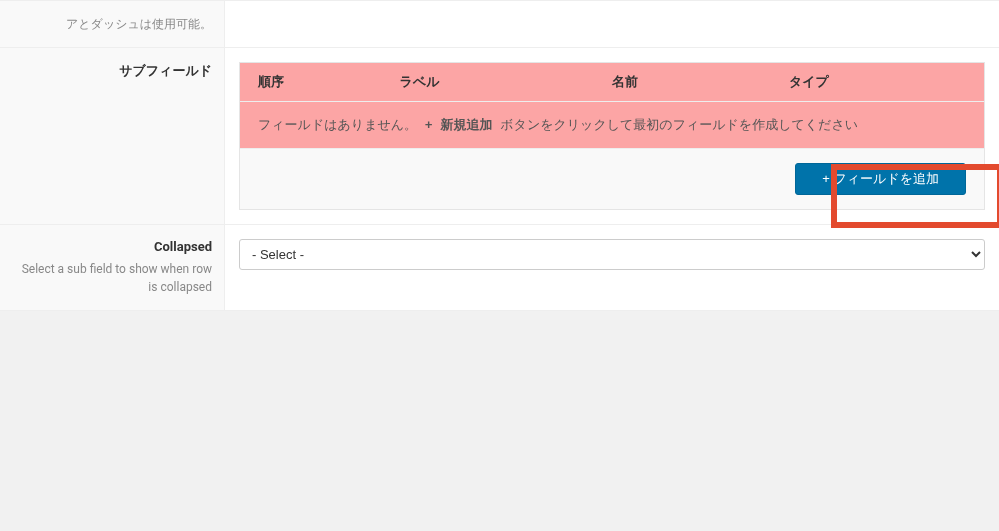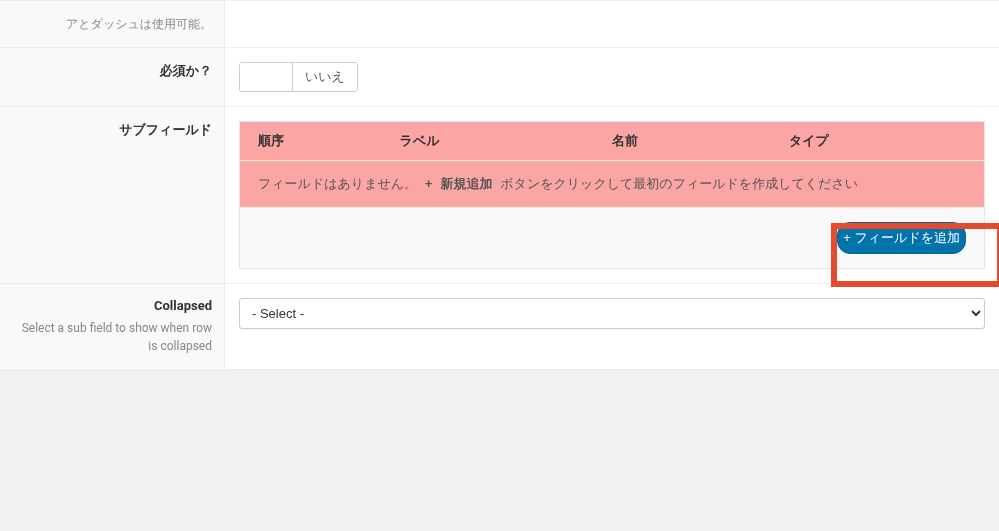--- a/index.html
+++ b/index.html
@@ -118,22 +118,22 @@
     background: #f9f9f9;
     border-top: 1px solid #eee;
     padding: 14px 18px;
     text-align: right;
   }
   .add-field-btn {
     background: #0073aa;
     border: 1px solid #006799;
     color: #fff;
     font-size: 13px;
-    padding: 6px 5px;
-    border-radius: 13px;
+    padding: 6px 26px;
+    border-radius: 3px;
     cursor: pointer;
   }
   .callout-box {
     position: absolute;
     border: 6px solid #e34a2e;
     pointer-events: none;
     box-sizing: border-box;
   }
 </style>
 </head>
@@ -144,31 +144,20 @@
 
     <tr>
       <td class="label-cell">
         <div class="label-desc">アとダッシュは使用可能。</div>
       </td>
       <td class="field-cell"></td>
     </tr>
 
 
 
-    <tr>
-      <td class="label-cell">
-        <div class="label-title">必須か？</div>
-      </td>
-      <td class="field-cell">
-        <span class="toggle-wrap">
-          <input class="toggle-input" value="" style="">
-          <button class="toggle-btn">いいえ</button>
-        </span>
-      </td>
-    </tr>
 
     <tr>
       <td class="label-cell">
         <div class="label-title">サブフィールド</div>
       </td>
       <td class="field-cell" style="position:relative;">
         <div class="sub-fields-box">
 
           <div class="sub-fields-header">
             <span class="col-order">順序</span>

